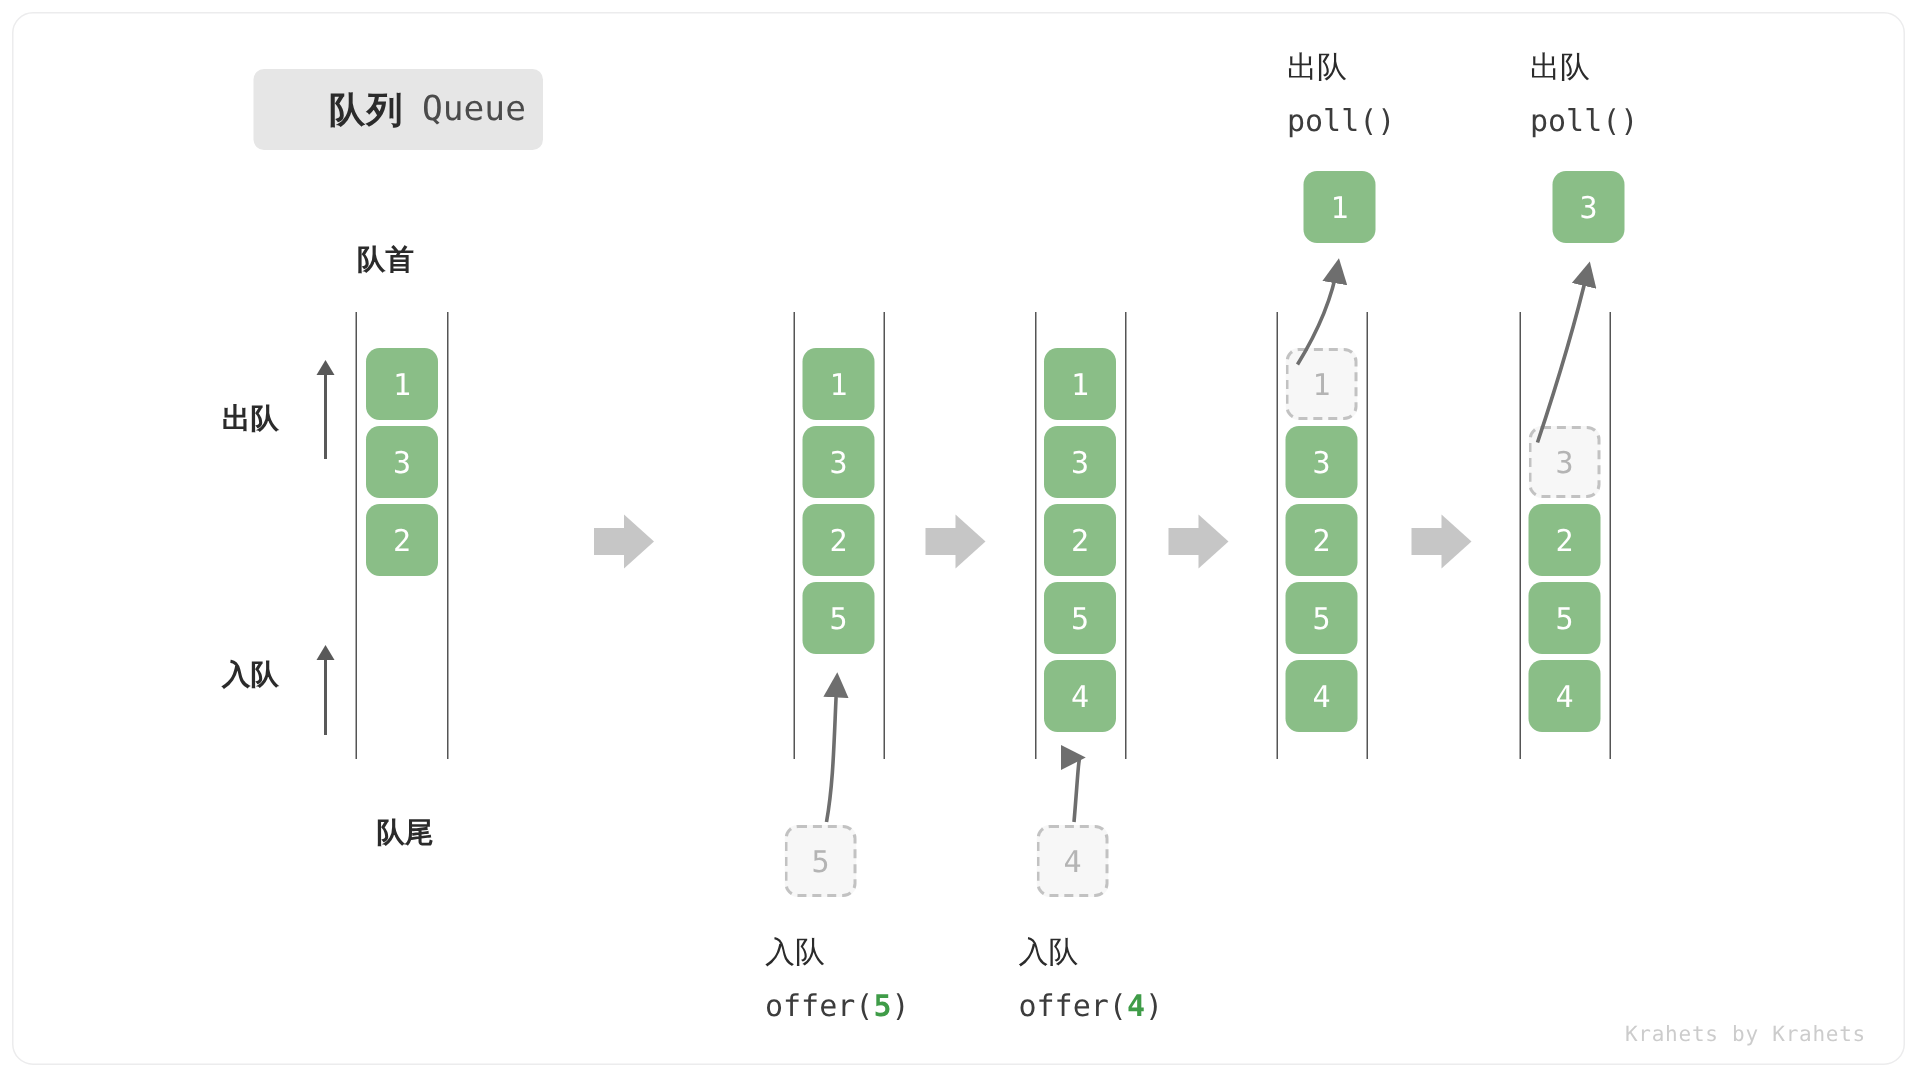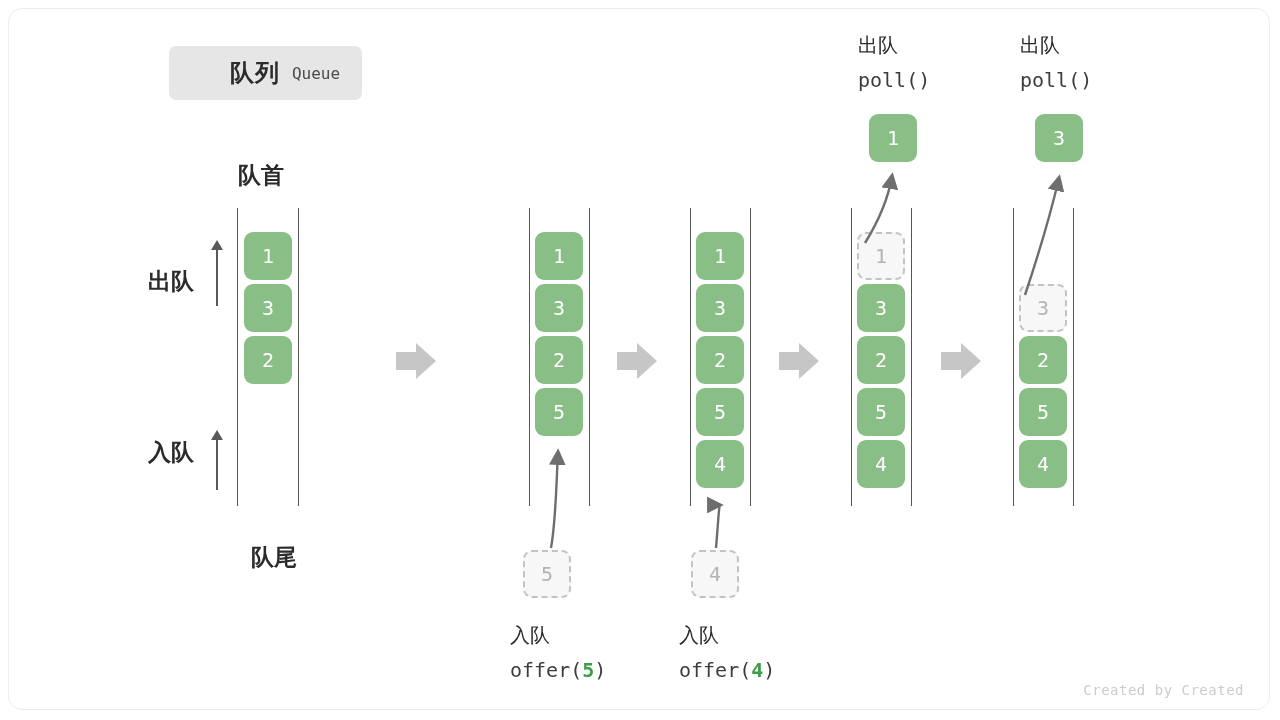--- a/index.html
+++ b/index.html
@@ -19,27 +19,27 @@
     background:#e6e6e6;border-radius:7px;
     display:flex;align-items:center;justify-content:center;
     box-sizing:border-box;
   }
   .title-cn{
     font-size:24px;font-weight:bold;color:#2b2b2b;letter-spacing:1px;
     font-family:"Liberation Sans","DejaVu Sans",sans-serif;
     margin-left:39px;
   }
   .title-en{
-    font-size:16px;color:#4b4b4b;margin-left:12px;
+    font-size:23px;color:#4b4b4b;margin-left:12px;
     font-family:"DejaVu Sans Mono","Liberation Mono",monospace;
   }
 
   
   .lbl{
-    position:absolute;color:#2b2b2b;font-weight:bold;font-size:23px;
+    position:absolute;color:#2b2b2b;font-weight:bold;font-size:19px;
     font-family:"Liberation Sans","DejaVu Sans",sans-serif;white-space:nowrap;
   }
   .head-label{left:238px;top:160px;}
   .tail-label{left:251px;top:542px;}
   .deq-label{left:148px;top:266px;}
   .enq-label{left:148px;top:437px;}
 
   
   .vup{position:absolute;width:12px;}
   .vup .shaft{position:absolute;left:5px;top:8px;width:2px;background:#595959;}
@@ -229,14 +229,14 @@
 
     <path d="M551,548 C556,520 556,490 558,452" fill="none" stroke="#6e6e6e" stroke-width="2.4" marker-end="url(#mhead)"></path>
 
     <path d="M716,548 C718,525 719,505 720,505" fill="none" stroke="#6e6e6e" stroke-width="2.4" marker-end="url(#mhead)"></path>
 
     <path d="M865,243 C878,222 888,200 892,176" fill="none" stroke="#6e6e6e" stroke-width="2.4" marker-end="url(#mhead)"></path>
 
     <path d="M1025,295 C1040,250 1052,208 1059,178" fill="none" stroke="#6e6e6e" stroke-width="2.4" marker-end="url(#mhead)"></path>
   </svg>
 
-  <div class="credit">Created by Created</div>
+  <div class="credit">Krahets by Krahets</div>
 </div>
 
 </body></html>

